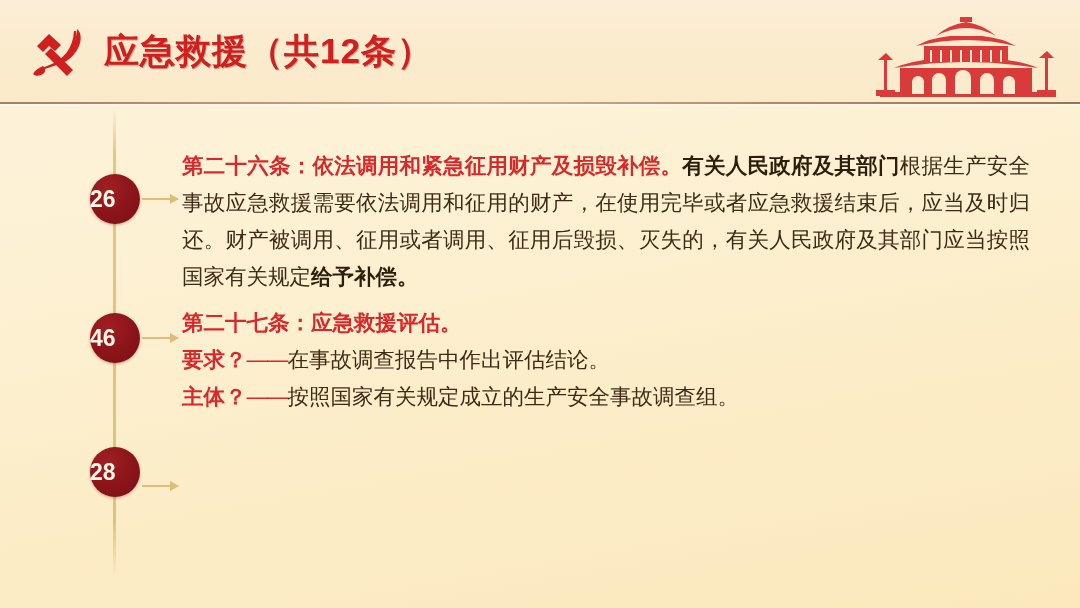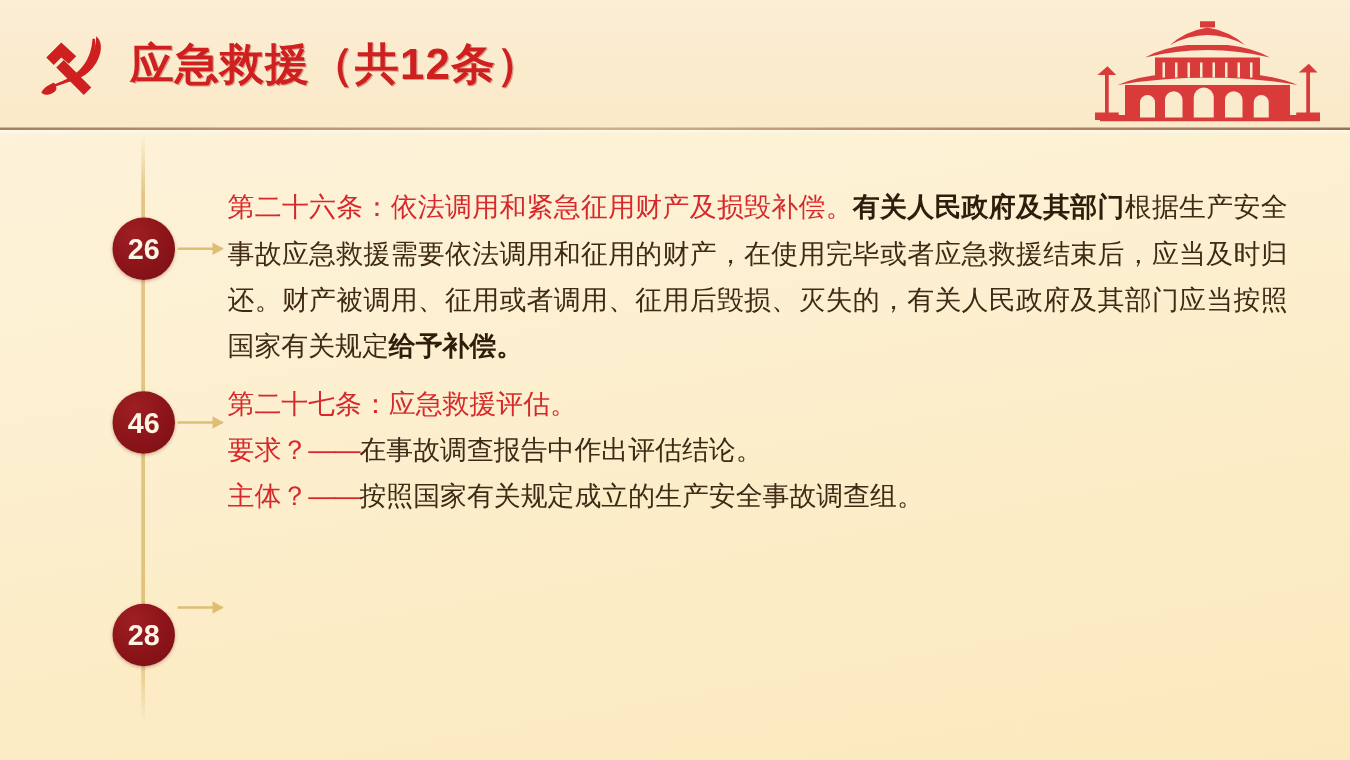--- a/index.html
+++ b/index.html
@@ -90,21 +90,20 @@
     left: 90px;
     width: 50px;
     height: 50px;
     border-radius: 50%;
     background: radial-gradient(circle at 35% 28%, #9e1f23 0%, #8a1419 55%, #7a1014 100%);
     color: #fdf6e6;
     font-size: 23px;
     font-weight: bold;
     display: flex;
     align-items: center;
-    justify-content: center;
     box-shadow: 0 1px 3px rgba(110,20,20,.35);
     font-family: "Liberation Sans", "DejaVu Sans", sans-serif;
   }
   .arrow {
     position: absolute;
     left: 142px;
     width: 36px;
     height: 2px;
     background: #e0bd76;
   }
@@ -123,21 +122,21 @@
     position: absolute;
     left: 182px;
     width: 848px;
     font-size: 21.5px;
     line-height: 37px;
     color: #3f2a16;
     text-align: justify;
     font-family: "Liberation Sans", "DejaVu Sans", sans-serif;
   }
   .block p { margin: 0; }
-  .redb     { color: #d7292b; font-weight: normal; margin-top: 36px; }
+  .redb     { color: #d7292b; font-weight: bold; margin-top: 36px; }
   .bold     { font-weight: bold; color: #2f1d0c; }
   .dash     { color: #d7292b; letter-spacing: -1px; }
 
   #block26 { top: 148px; }
   #block27 { top: 305px; }
   #block28 { top: 452px; }
 
   
   #watermark {
     position: absolute;
@@ -239,21 +238,21 @@
   <div class="node" style="top:174px">
     <span>26</span>
   </div>
   <div class="arrow" style="top:198px"></div>
 
   <div class="node" style="top:313px">
     <span>46</span>
   </div>
   <div class="arrow" style="top:337px"></div>
 
-  <div class="node" style="top:483px">
+  <div class="node" style="top:447px">
     <span>28</span>
   </div>
   <div class="arrow" style="top:485px"></div>
 
   <div class="block" id="block26">
     <p>
       <span class="redb">第二十六条：依法调用和紧急征用财产及损毁补偿。</span><span class="bold">有关人民政府及其部门</span><span>根据生产安全事故应急救援需要依法调用和征用的财产，在使用完毕或者应急救援结束后，应当及时归还。财产被调用、征用或者调用、征用后毁损、灭失的，有关人民政府及其部门应当按照国家有关规定</span><span class="bold">给予补偿。</span>
     </p>
   </div>
 

